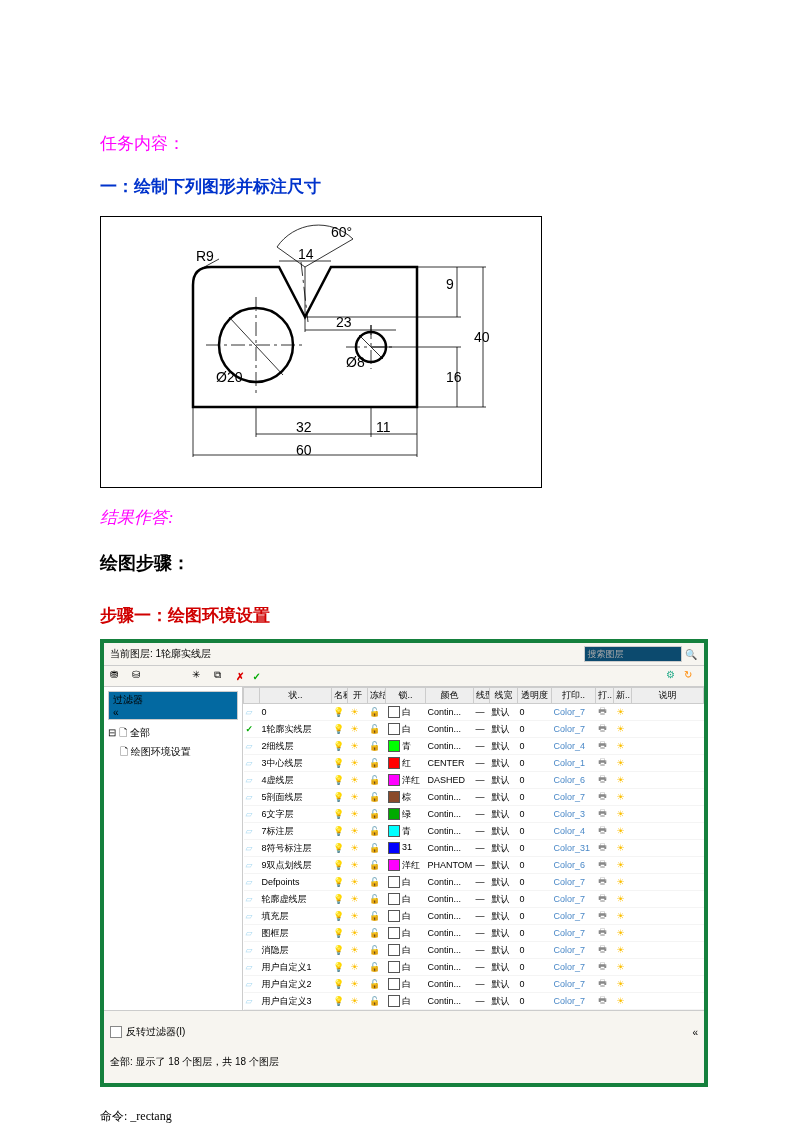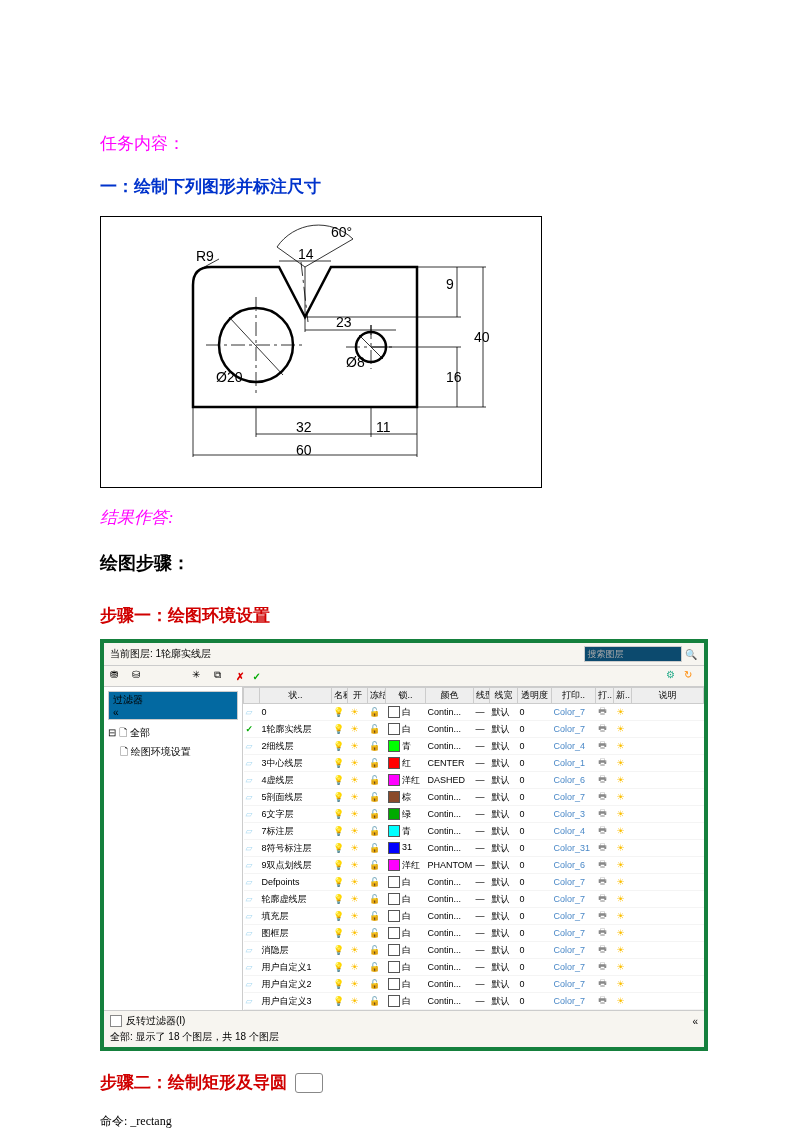--- a/index.html
+++ b/index.html
@@ -152,24 +152,24 @@
   }
   .ic { display:inline-block; width:10px; text-align:center; }
   .bulb { color:#fcbf00; }
   .sun { color:#fcbf00; }
   .lock { color:#888; }
   .prn { color:#888; }
   .link-col { color:#4a88c7; }
   .layer-icon { color:#a8d8f0; }
   .lp-footer {
     border-top: 1px solid #ccc;
-    padding: 3px 6px;
+    padding: 14px 6px;
     display: flex;
     flex-direction: column;
-    gap: 2px;
+    gap: 16px;
   }
   .chkline { display:flex; align-items:center; gap:4px; }
   .cmd-line {
     font-size: 12px;
     margin: 18px 0;
     line-height: 1.6;
   }
 </style>
 </head>
 <body>
@@ -625,20 +625,16 @@
     <div class="lp-footer">
       <div class="chkline">
         <span style="display:inline-block;width:10px;height:10px;border:1px solid #888;background:#fff;"></span>
         <span>反转过滤器(I)</span>
         <span style="margin-left:auto">«</span>
       </div>
       <div>全部: 显示了 18 个图层，共 18 个图层</div>
     </div>
   </div>
 
-  <div class="step-red">
-    <span>步骤二：绘制矩形及导圆</span>
-      <span class="mini-rect"></span>
-  </div>
 
   <div class="cmd-line">命令: _rectang</div>
 
 </div>
 
 </body></html>

